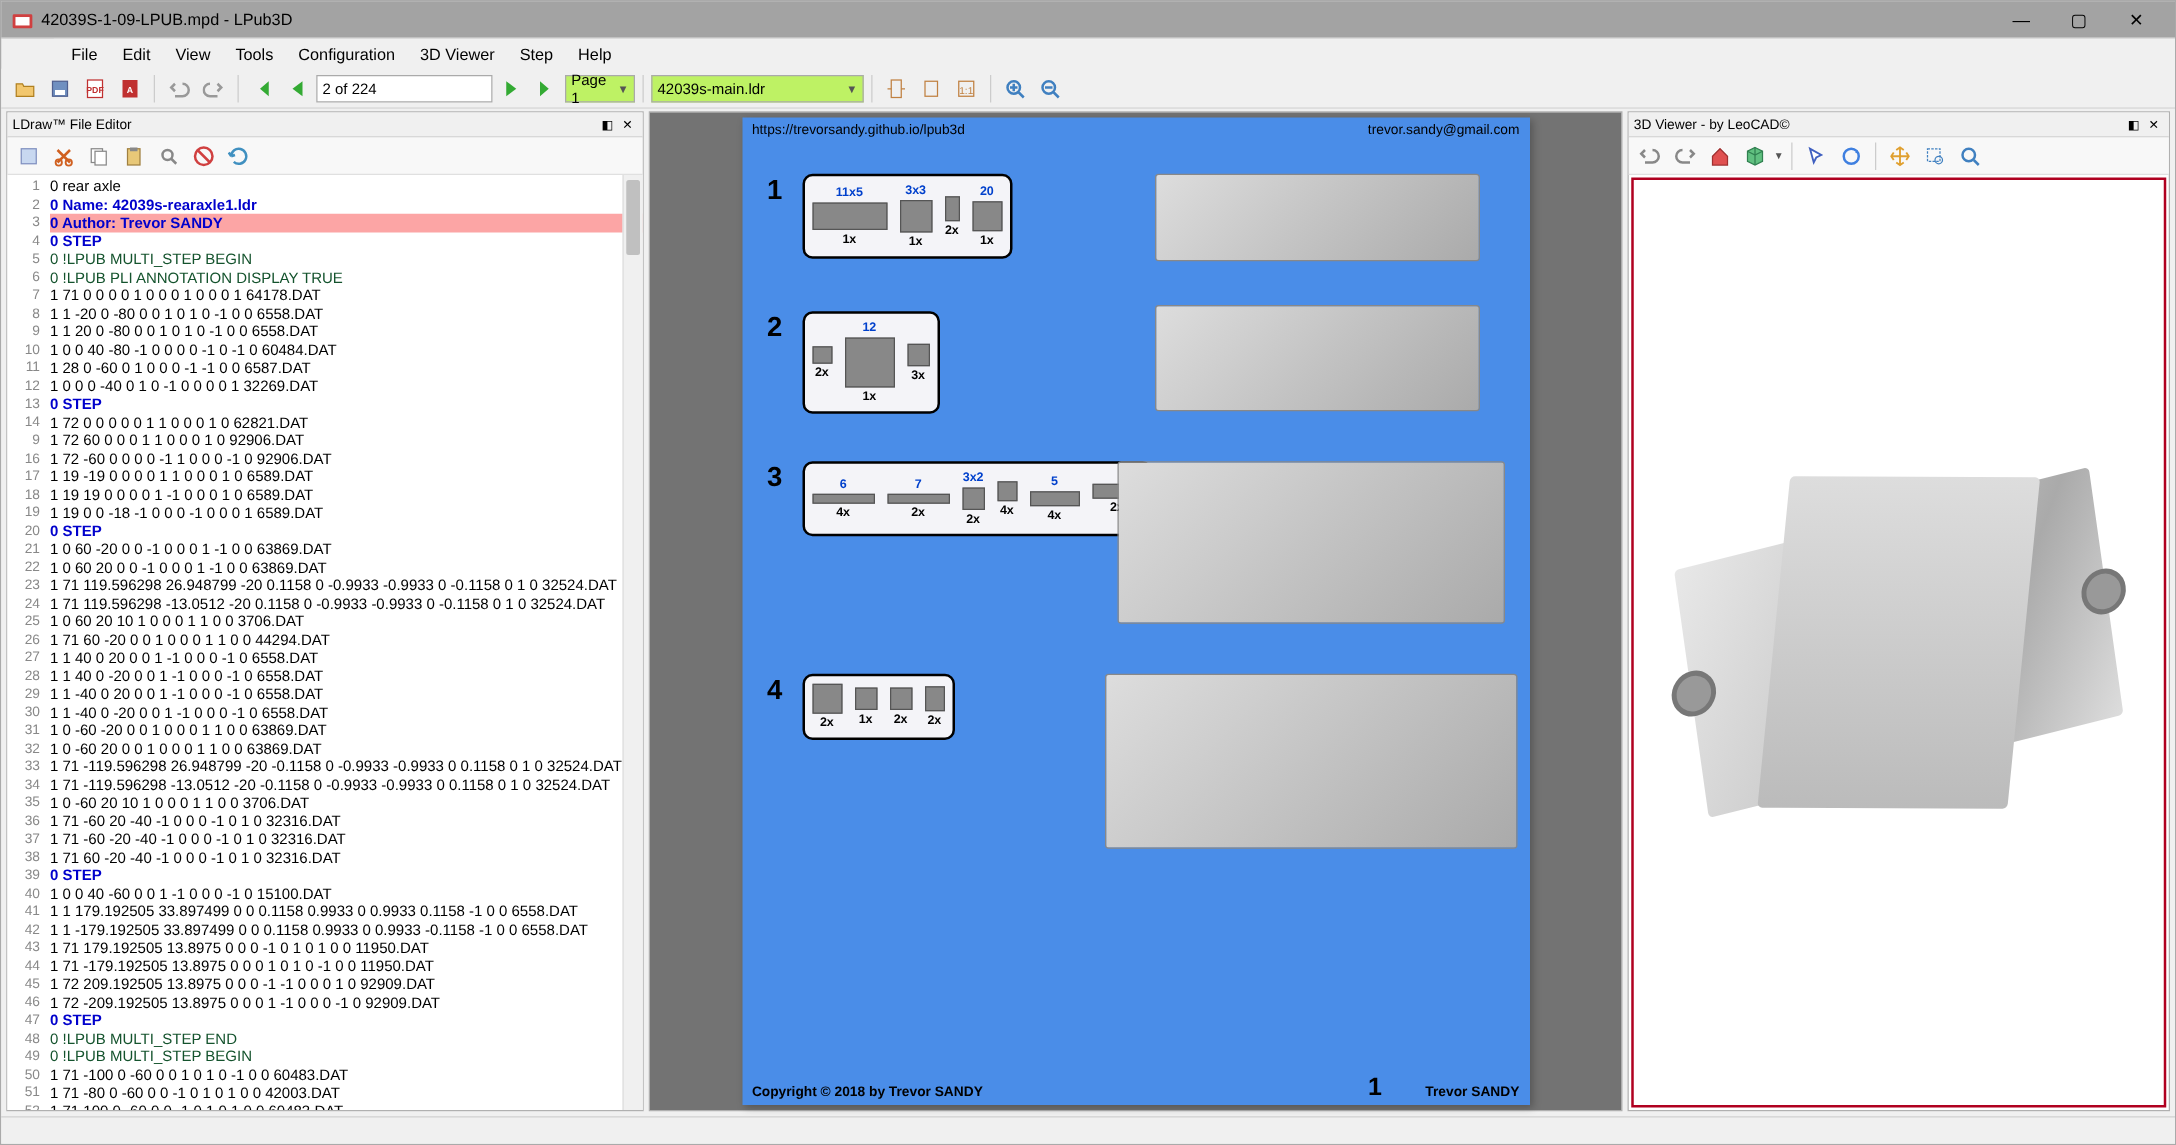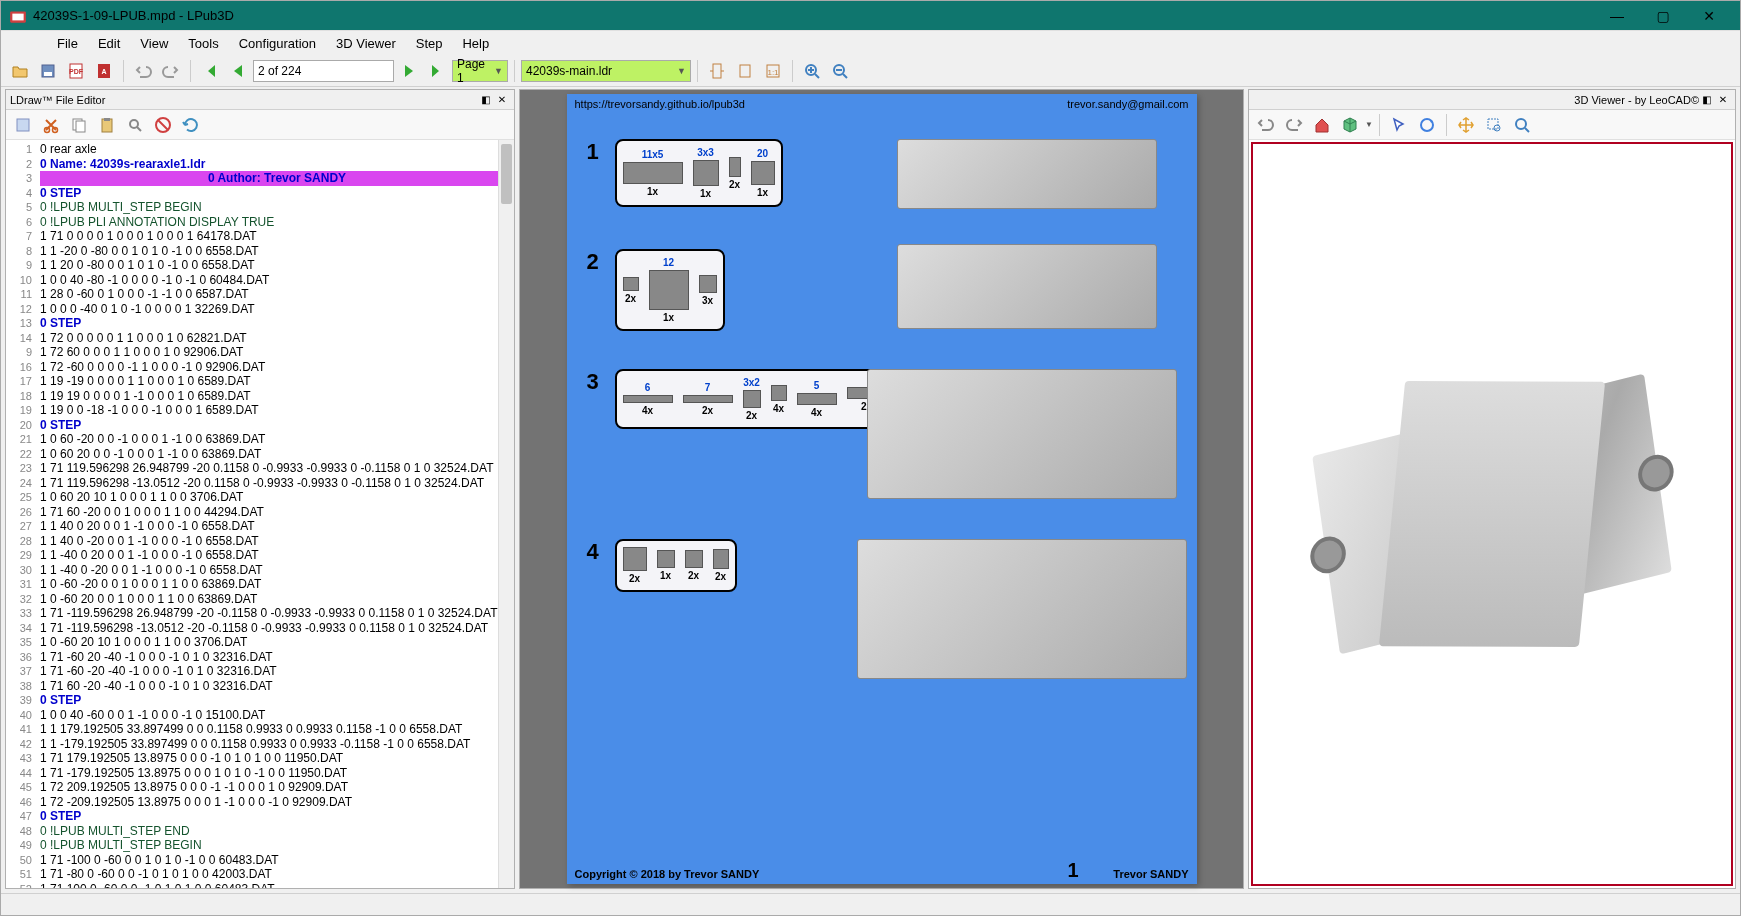--- a/index.html
+++ b/index.html
@@ -1,19 +1,19 @@
 <!DOCTYPE html>
 <html><head>
 <meta charset="utf-8">
 <style>
 * { box-sizing: border-box; margin: 0; padding: 0; }
 body { font-family: "Segoe UI", Tahoma, sans-serif; font-size: 12px; background: #fff; overflow: hidden; }
 .window { width: 1741px; height: 916px; border: 1px solid #aaa; display: flex; flex-direction: column; background: #f0f0f0; position: relative; }
 
-.titlebar { height: 30px; display: flex; align-items: center; padding: 0 8px; background: #0f766e; border-bottom: 1px solid #e0e0e0; }
+.titlebar { height: 30px; display: flex; align-items: center; padding: 0 8px; background: #a3a3a3; border-bottom: 1px solid #e0e0e0; }
 .titlebar .icon { width: 16px; height: 16px; margin-right: 8px; display: inline-block; }
 .titlebar .title { flex: 1; font-size: 13px; }
 .winbtns { display: flex; gap: 0; }
 .winbtn { width: 46px; height: 28px; display: flex; align-items: center; justify-content: center; font-size: 14px; cursor: pointer; }
 
 .menubar { height: 24px; display: flex; align-items: center; padding: 0 4px; background: #f0f0f0; font-size: 13px; margin-left: 42px; }
 .menubar span { padding: 2px 10px; cursor: pointer; }
 
 .toolbar { height: 32px; display: flex; align-items: center; padding: 2px 6px; background: #f0f0f0; border-bottom: 1px solid #d0d0d0; gap: 2px; }
 .tbtn { width: 26px; height: 26px; display: flex; align-items: center; justify-content: center; cursor: pointer; border-radius: 2px; }
@@ -31,21 +31,21 @@
 
 .editor-panel { width: 510px; }
 .editor-toolbar { height: 30px; display: flex; align-items: center; padding: 2px 4px; gap: 2px; border-bottom: 1px solid #e0e0e0; background: #f8f8f8; }
 .editor-body { flex: 1; display: flex; overflow: hidden; background: #fff; font-family: Tahoma, sans-serif; font-size: 12px; position: relative; }
 .gutter { width: 30px; background: #fff; text-align: right; padding: 2px 4px 2px 0; color: #888; line-height: 14.5px; font-size: 11px; border-right: none; flex-shrink: 0; }
 .code { flex: 1; padding: 2px 0 2px 4px; line-height: 14.5px; white-space: pre; overflow: hidden; }
 .code div { height: 14.5px; }
 .c-blue { color: #0000cc; font-weight: bold; }
 .c-red { color: #14532d; font-weight: normal; }
 .c-black { color: #000; }
-.line-sel { background: #d946ef; text-align: center; }
+.line-sel { background: #fca5a5; }
 .scroll-v { position: absolute; right: 0; top: 0; bottom: 0; width: 16px; background: #f0f0f0; border-left: 1px solid #ddd; }
 .scroll-thumb { position: absolute; left: 2px; right: 2px; top: 4px; height: 60px; background: #c0c0c0; border-radius: 2px; }
 
 .preview-panel { flex: 1; }
 .preview-body { flex: 1; background: #737373; display: flex; align-items: center; justify-content: center; padding: 0; }
 .page { width: 630px; height: 790px; background: #4a8de8; position: relative; font-size: 11px; color: #000; box-shadow: 2px 2px 6px rgba(0,0,0,0.25); }
 .page-hdr-l { position: absolute; top: 4px; left: 8px; font-size: 11px; color: #000; }
 .page-hdr-r { position: absolute; top: 4px; right: 8px; font-size: 11px; color: #000; }
 .page-ftr-l { position: absolute; bottom: 4px; left: 8px; font-size: 11px; font-weight: bold; }
 .page-ftr-r { position: absolute; bottom: 4px; right: 8px; font-size: 11px; font-weight: bold; }
@@ -53,21 +53,21 @@
 
 .step { position: absolute; left: 20px; display: flex; align-items: flex-start; gap: 10px; }
 .step-num { font-size: 22px; font-weight: bold; width: 18px; }
 .pli-box { border: 2px solid #000; border-radius: 8px; background: #f4f4f8; padding: 6px; display: flex; gap: 10px; align-items: center; }
 .pli-item { display: flex; flex-direction: column; align-items: center; gap: 2px; font-size: 10px; }
 .pli-part { background: #888; border: 1px solid #555; }
 .pli-ann { color: #0040cc; font-size: 10px; font-weight: bold; }
 .pli-qty { color: #000; font-size: 10px; font-weight: bold; }
 .assembly { position: absolute; background: linear-gradient(135deg,#ddd,#aaa); border: 1px solid #888; border-radius: 3px; }
 
-.viewer-panel { width: 488px; text-align: right; }
+.viewer-panel { width: 434px; }
 .viewer-toolbar { height: 30px; display: flex; align-items: center; padding: 2px 4px; gap: 2px; border-bottom: 1px solid #e0e0e0; background: #f8f8f8; }
 .viewer-body { flex: 1; background: #fff; border: 2px solid #b00020; margin: 2px; position: relative; display: flex; align-items: center; justify-content: center; }
 .viewer-model { width: 340px; height: 200px; background: linear-gradient(120deg,#e8e8e8 0%, #ccc 40%, #aaa 70%, #ddd 100%); border-radius: 4px; position: relative; transform: rotate(-8deg) skewY(-6deg); }
 .viewer-model::before { content:""; position:absolute; left:20%; right:20%; top:-30px; bottom:-30px; background: linear-gradient(180deg,#ddd,#bbb); border-radius:4px; transform: rotate(14deg); }
 .viewer-model .hub { position:absolute; width:36px; height:36px; border-radius:50%; background:#999; border:4px solid #777; }
 .viewer-model .hub.l { left:-16px; top:50%; margin-top:-18px; }
 .viewer-model .hub.r { right:-16px; top:50%; margin-top:-18px; }
 
 .statusbar { height: 22px; background: #f0f0f0; border-top: 1px solid #d0d0d0; }
 

